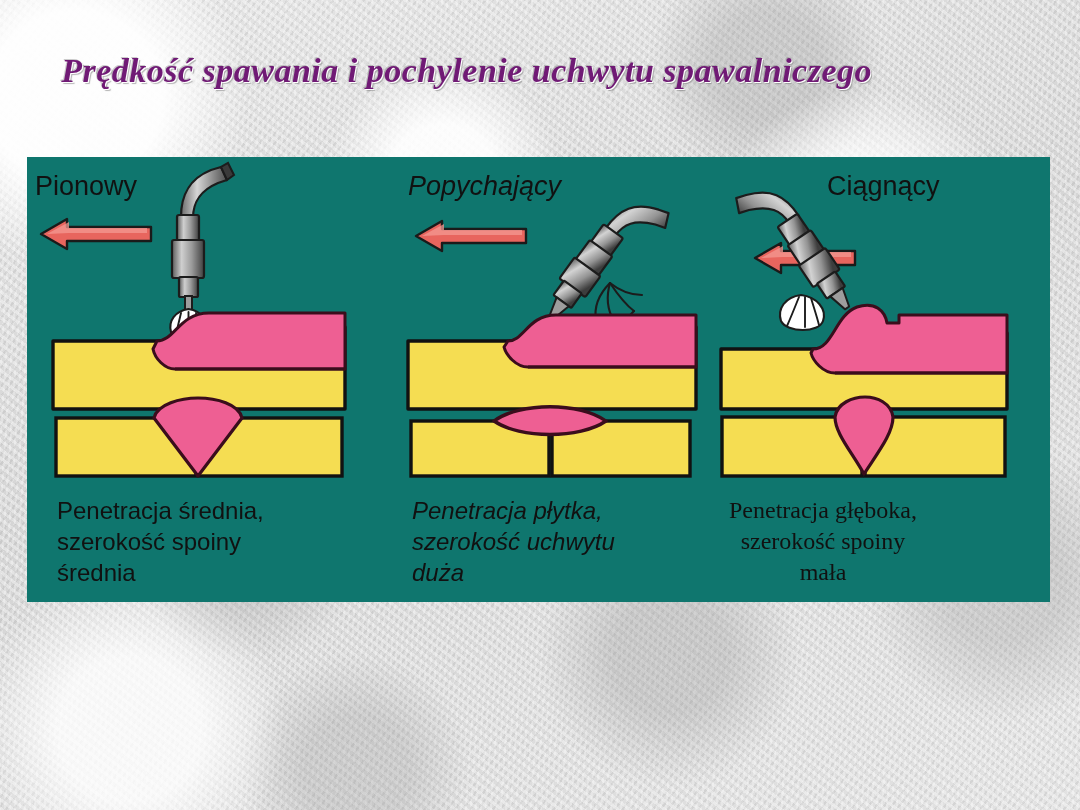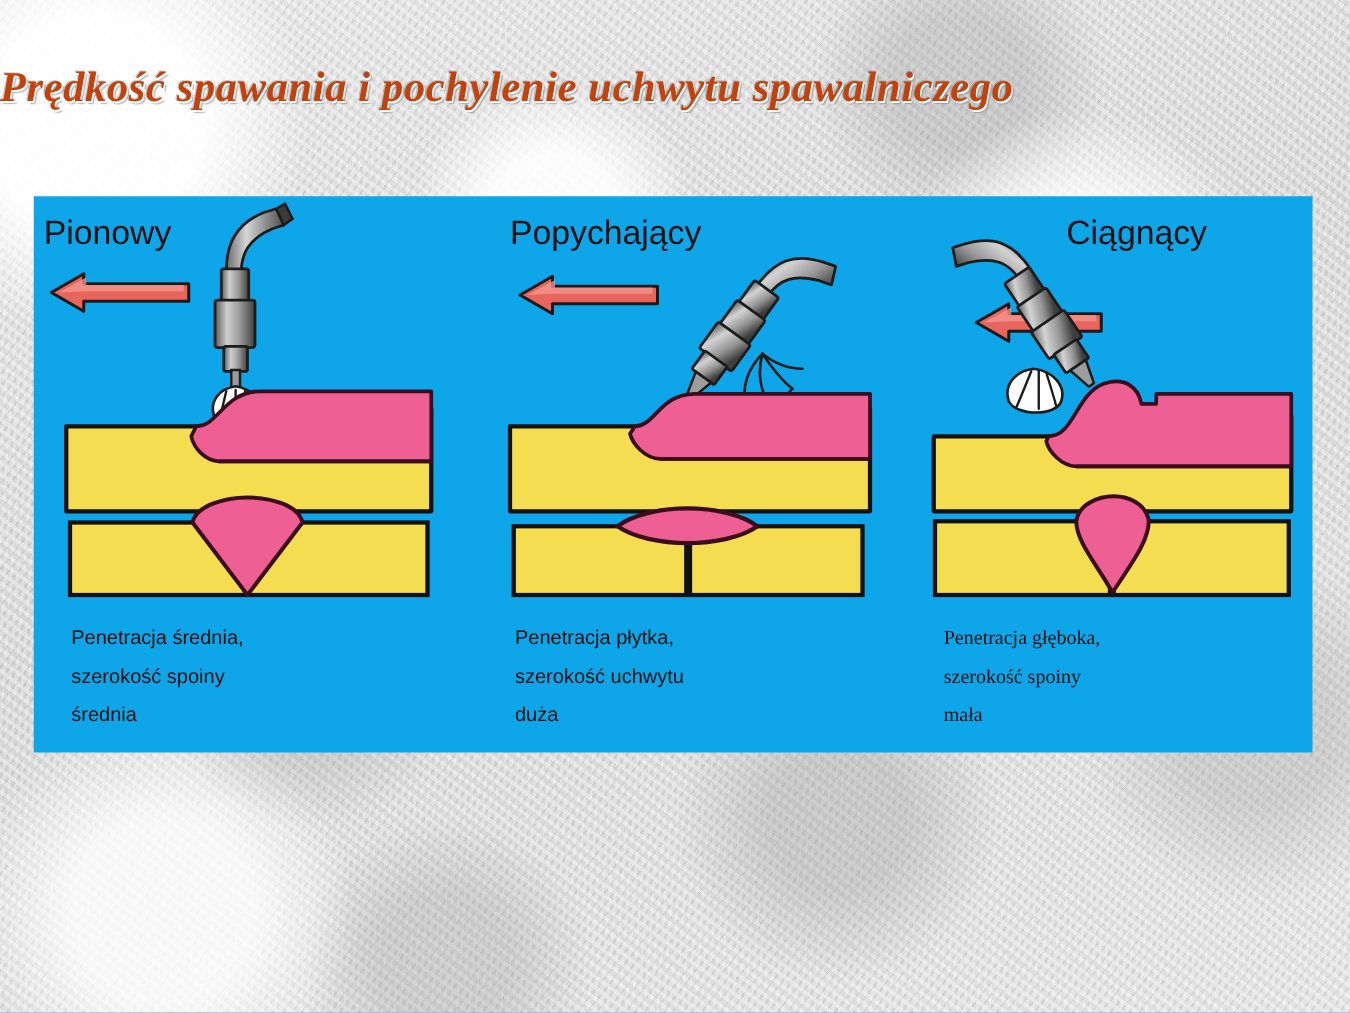--- a/index.html
+++ b/index.html
@@ -26,52 +26,52 @@
       radial-gradient(circle at 71% 8%,  rgba(150,150,150,.3) 0 5%, rgba(150,150,150,0) 11%),
       repeating-linear-gradient(37deg, rgba(255,255,255,.35) 0 3px, rgba(0,0,0,0) 3px 7px),
       repeating-linear-gradient(-52deg, rgba(120,120,120,.12) 0 2px, rgba(0,0,0,0) 2px 6px),
       repeating-linear-gradient(94deg, rgba(255,255,255,.25) 0 2px, rgba(0,0,0,0) 2px 5px),
       linear-gradient(160deg,#e6e6e6 0%,#d5d5d5 45%,#e2e2e2 100%);
     filter:blur(.3px);
   }
   
   #title{
     position:absolute;left:0;top:50px;width:872px;
-    text-align:left;
+    text-align:right;
     font-family:"Liberation Serif",serif;
     font-style:italic;font-weight:bold;
     font-size:34px;letter-spacing:.5px;
-    color:#c2410c;
+    color:#701a75;
     text-shadow:
       1px 1px 0 #ffffff,
       2px 2px 1px rgba(120,120,120,.55),
       -1px -1px 0 rgba(110,110,110,.35);
     white-space:nowrap;
     
     height:44px;overflow:hidden;line-height:42px;
   }
   
   #panel{
     position:absolute;left:27px;top:157px;width:1023px;height:445px;
-    background:#0ea5e9;
+    background:#0f766e;
   }
   .col{position:absolute;top:0;height:445px;}
   #col1{left:0;width:340px;}
-  #col2{left:355px;width:330px;}
-  #col3{left:702px;width:308px;}
+  #col2{left:355px;width:330px;font-style:italic;}
+  #col3{left:676px;width:308px;text-align:center;}
 
   .mode-label{
     position:absolute;
     font-size:27px;color:#111;
     white-space:nowrap;
     font-family:"Liberation Sans",sans-serif;
   }
   .caption{
     position:absolute;
-    font-size:16px;line-height:31px;color:#111;
+    font-size:24px;line-height:31px;color:#111;
     white-space:pre-line;
     font-family:"Liberation Sans",sans-serif;
   }
   svg{display:block;overflow:visible;}
   .svgwrap{position:absolute;}
 </style>
 </head>
 <body>
 
 <div id="bg"></div>

